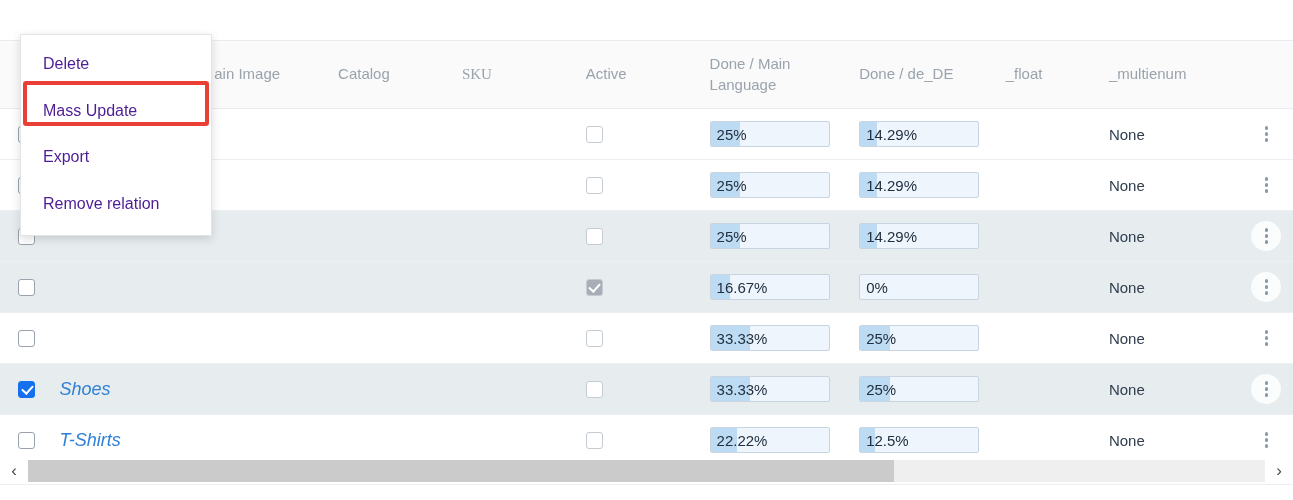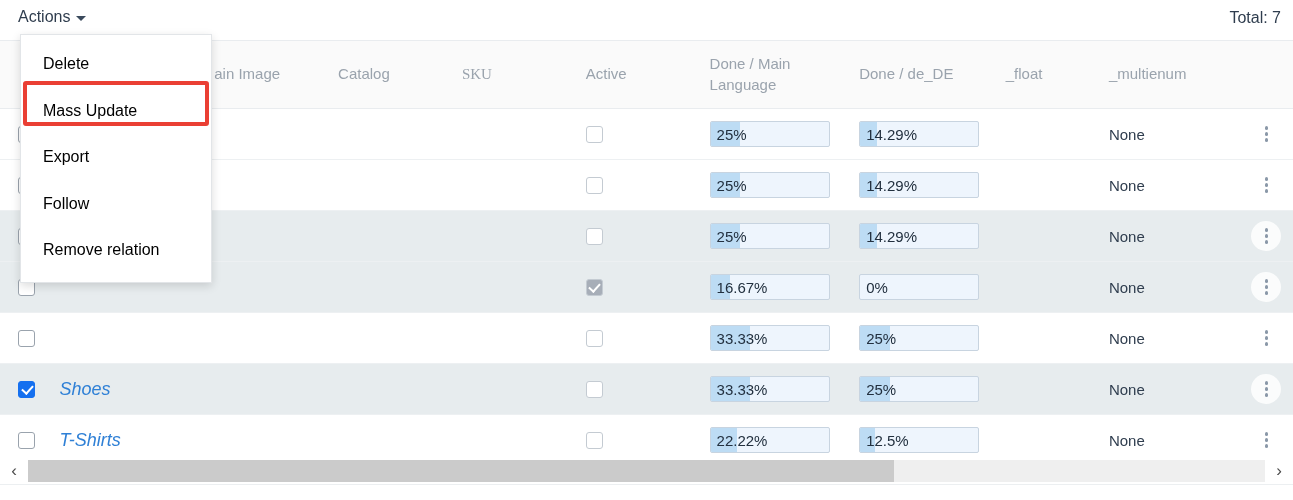--- a/index.html
+++ b/index.html
@@ -235,48 +235,41 @@
     border: 1px solid #e2e5e8;
     box-shadow: 0 3px 9px rgba(0,0,0,0.14);
     z-index: 40;
     padding: 6px 0 8px 0;
   }
   .menu-item {
     height: 46.5px;
     line-height: 46.5px;
     padding: 0 22px;
     font-size: 16px;
-    color: #000000;
+    color: #4c1d95;
     cursor: pointer;
     white-space: nowrap;
   }
 
   .redbox {
     position: absolute;
     left: 23px; top: 81px;
     width: 186px; height: 45px;
     border: 4px solid #ea3f34;
     border-radius: 3px;
     z-index: 60;
     pointer-events: none;
     background: transparent;
   }
 </style>
 </head>
 <body>
 
 <div id="app">
 
-  <div class="topbar">
-    <div class="actions-btn">
-      <span>Actions</span>
-      <span class="caret"></span>
-    </div>
-    <div class="total-label">Total: 7</div>
-  </div>
 
   <div class="table-wrap">
     <table class="grid">
       <thead>
         <tr>
           <th class="c-check"></th>
           <th class="c-name"></th>
           <th class="c-image">ain Image</th>
           <th class="c-catalog">Catalog</th>
           <th class="c-sku">SKU</th>
@@ -516,18 +509,17 @@
       <div class="hs-thumb" id="hs-thumb" style="width: 70%;"></div>
     </div>
     <div class="hs-arrow">›</div>
   </div>
   <div class="bottom-strip"></div>
 
   <div class="menu" id="menu">
       <div class="menu-item">Delete</div>
       <div class="menu-item">Mass Update</div>
       <div class="menu-item">Export</div>
-      <div class="menu-item">Follow</div>
       <div class="menu-item">Remove relation</div>
     </div>
   <div class="redbox"></div>
 
 </div>
 
 </body></html>

